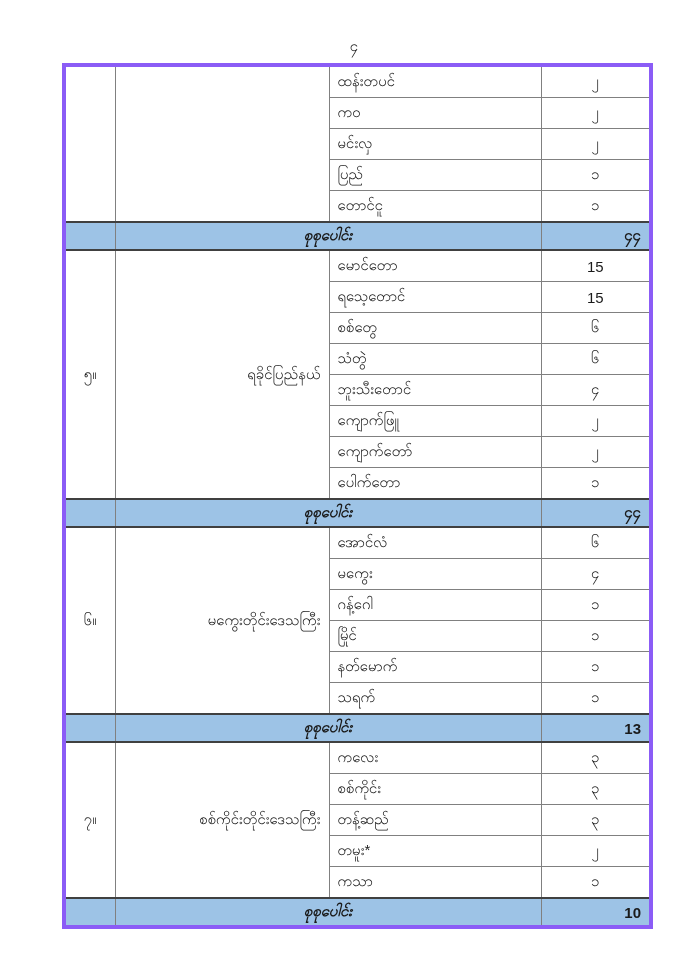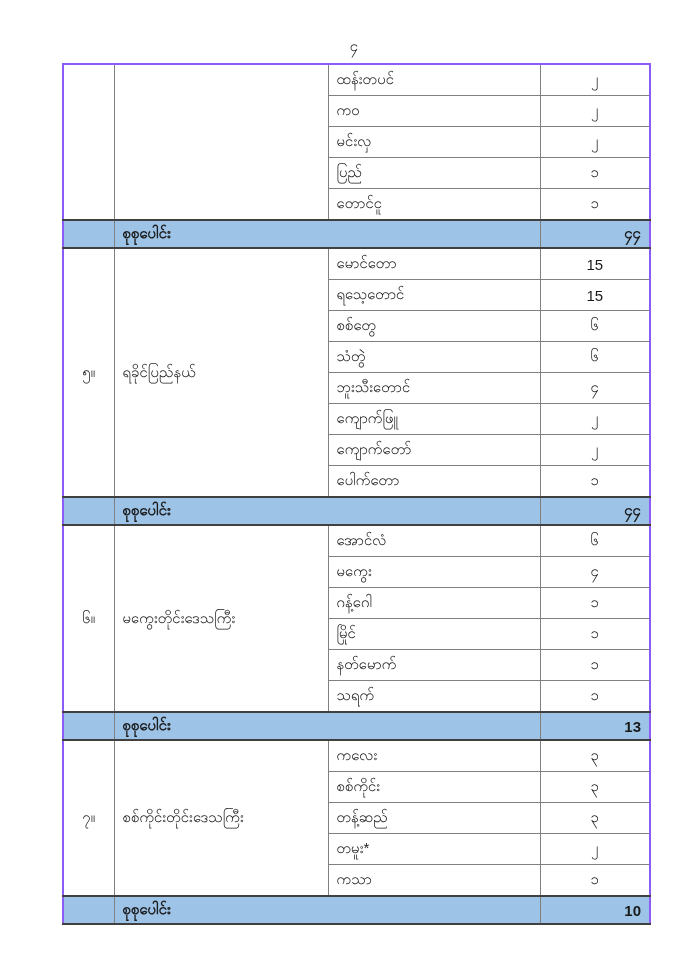--- a/index.html
+++ b/index.html
@@ -24,44 +24,45 @@
     font-size: 15px;
     color: #1a1a1a;
   }
   table.data-table {
     position: absolute;
     left: 62px;
     top: 63px;
     width: 587px;
     border-collapse: collapse;
     table-layout: fixed;
-    border: 2px solid #8b5cf6;
+    border: 4px solid #8b5cf6;
   }
   table.data-table td {
     border: 1px solid #808080;
     font-size: 15px;
     color: #1a1a1a;
     padding: 0 8px;
     vertical-align: middle;
     overflow: hidden;
     white-space: nowrap;
   }
   td.no       { text-align: center; }
-  td.region   { text-align: left; }
+  td.region   { text-align: right; }
   td.township { text-align: left; height: 30px; }
   td.count    { text-align: center; height: 30px; }
   tr.total-row td {
     background: #9DC3E6;
     border-top: 2px solid #404040;
     border-bottom: 2px solid #404040;
     height: 26px;
   }
   td.total-label {
-    text-align: left;
+    text-align: center;
     font-weight: bold;
+    font-style: italic;
   }
   td.total-count {
     text-align: right;
     font-weight: bold;
   }
 </style>
 </head>
 <body>
 
 <div class="page">

